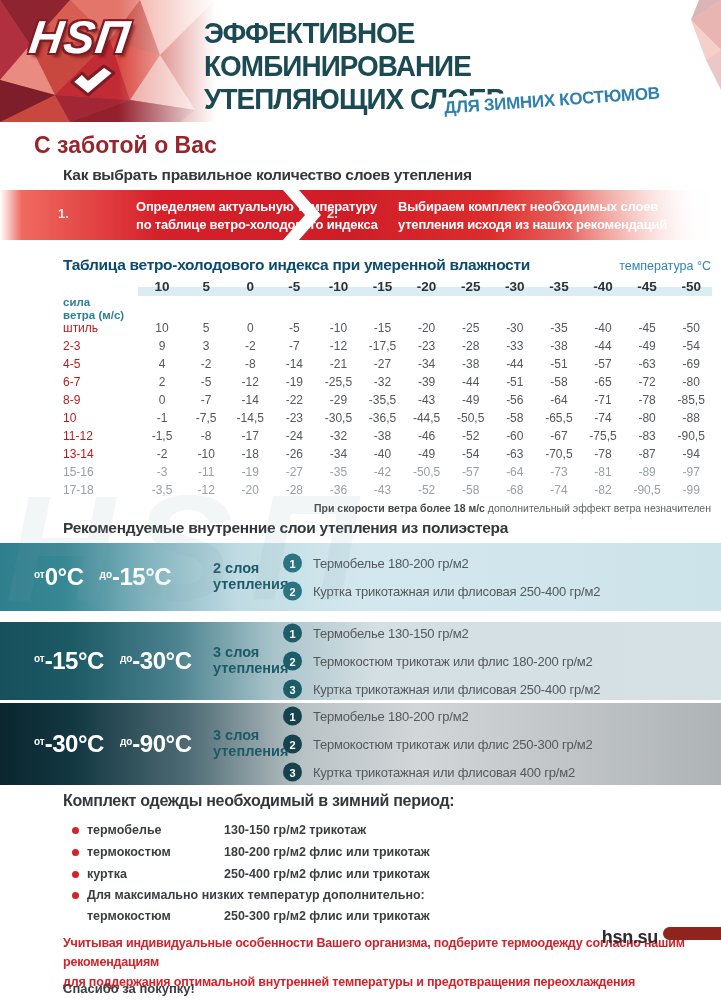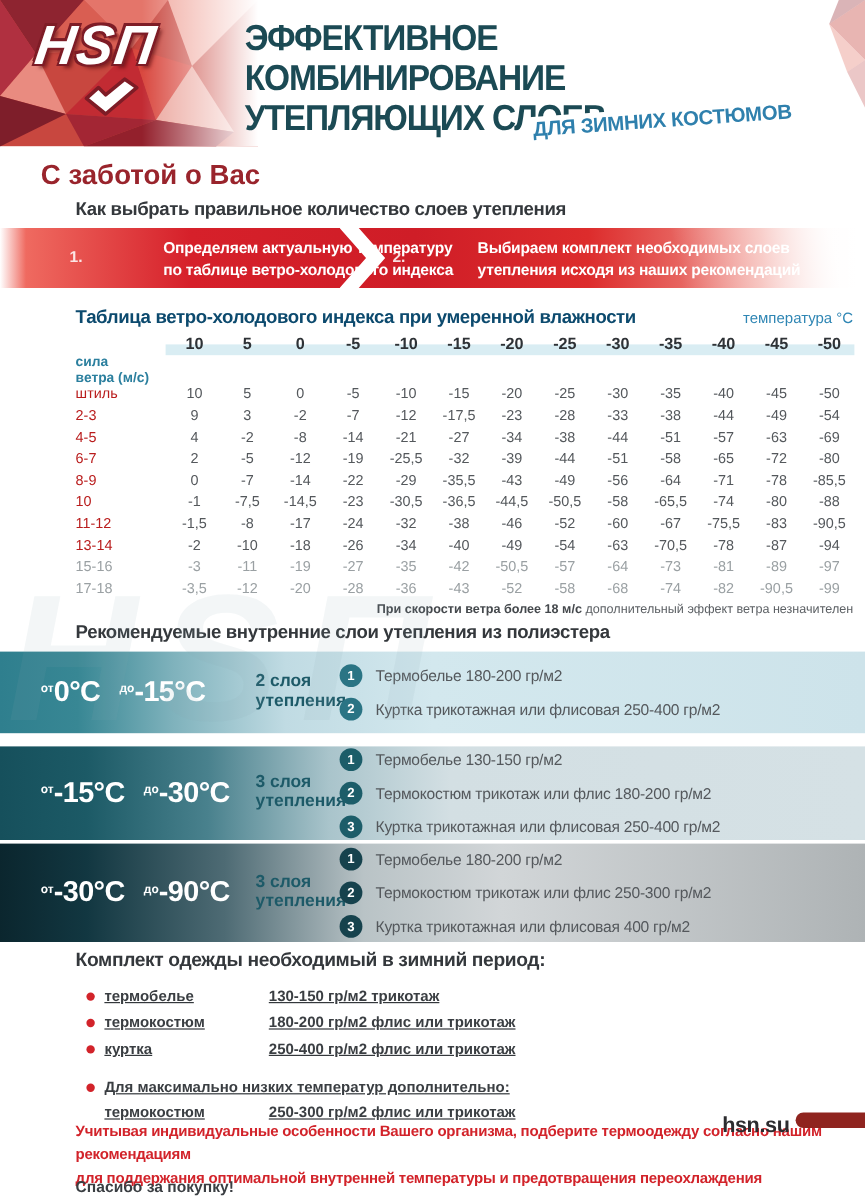--- a/index.html
+++ b/index.html
@@ -70,25 +70,25 @@
   .item{display:flex;align-items:center;gap:11px;}
   .item .num{width:19px;height:19px;border-radius:50%;color:#fff;font-size:11px;font-weight:700;
              display:flex;align-items:center;justify-content:center;flex:0 0 19px;}
   .band1 .num{background:#2a7484;} .band2 .num{background:#1c5d69;} .band3 .num{background:#16424d;}
   .item .itxt{font-size:13px;color:#54585c;letter-spacing:-0.2px;}
 
   
   .kit{position:absolute;left:63px;top:792px;width:600px;}
   .kit-title{font-size:16px;font-weight:700;color:#34383c;letter-spacing:-0.3px;}
   .kit-rows{margin-top:9px;}
-  .krow{display:flex;align-items:center;height:22px;text-decoration:underline;}
+  .krow{display:flex;align-items:center;height:22px;}
   .dot{width:7px;height:7px;border-radius:50%;background:#d2232a;margin:0 8px 0 9px;flex:0 0 7px;}
   .kname{width:137px;font-size:12.5px;font-weight:700;color:#3a3e42;}
   .kspec{font-size:12.5px;font-weight:700;color:#3a3e42;}
-  .extra{margin-top:11px;text-decoration:underline;}
+  .extra{}
   .extra-title{display:flex;align-items:center;font-size:12.5px;font-weight:700;color:#3a3e42;height:20px;}
   .extra-row{display:flex;align-items:center;height:22px;}
   .extra-row .kname{margin-left:24px;}
 
   
   .rednote{position:absolute;left:63px;top:934px;width:645px;font-size:12.5px;font-weight:700;
            color:#d2232a;line-height:1.55;letter-spacing:-0.2px;}
   .thanks{position:absolute;left:63px;top:981px;font-size:13px;font-weight:700;color:#3a3e42;}
   .site{position:absolute;right:0;top:927px;display:flex;align-items:flex-start;}
   .site-text{font-size:18px;font-weight:800;color:#2c2c2f;letter-spacing:-0.3px;}

